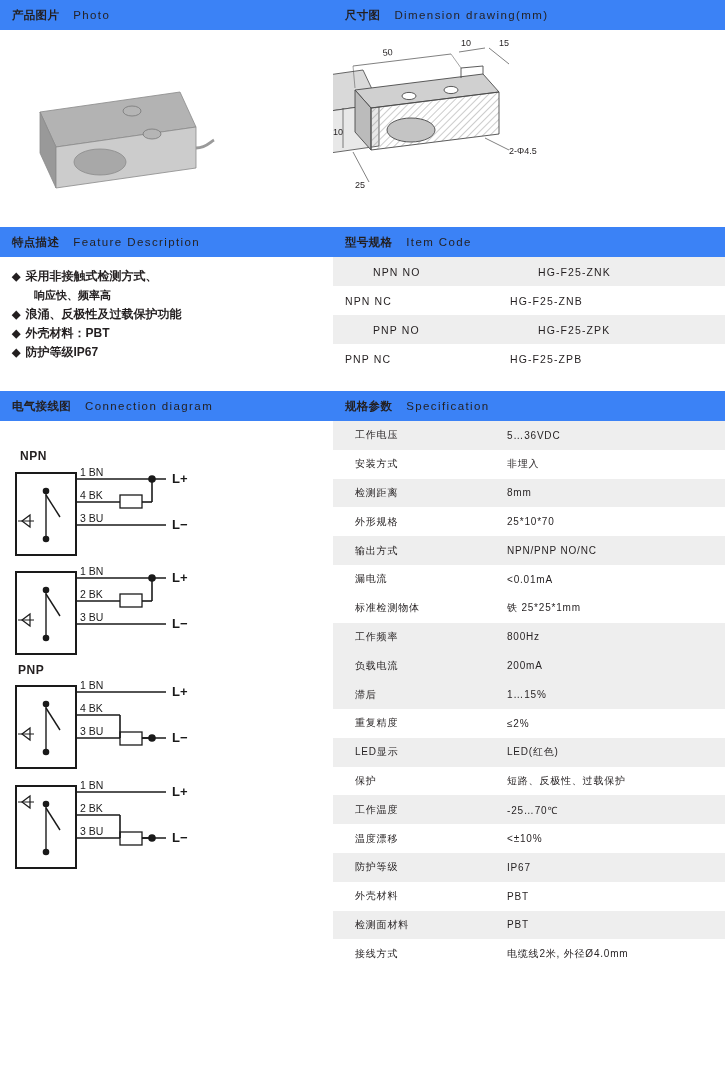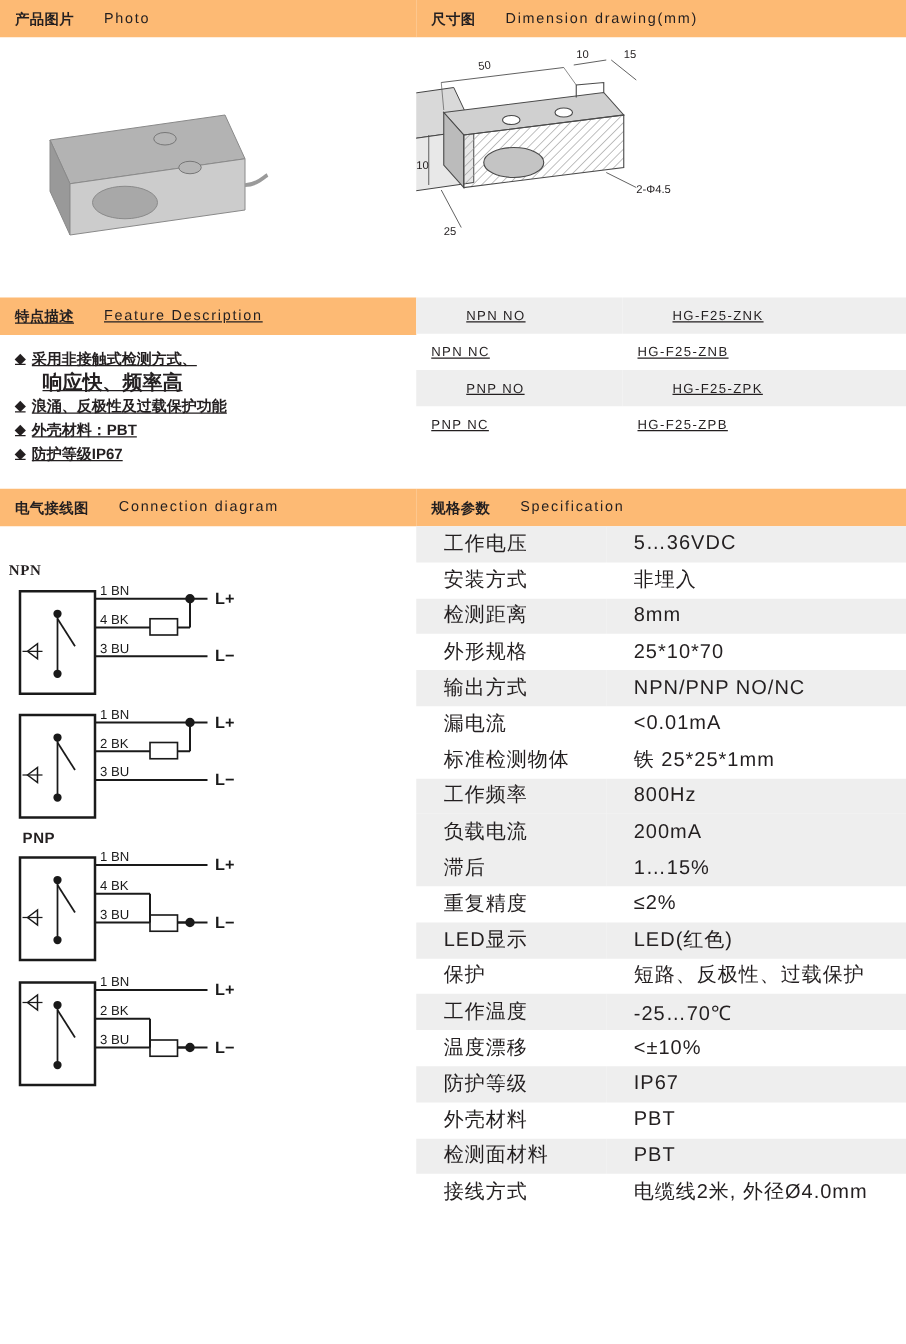--- a/index.html
+++ b/index.html
@@ -10,30 +10,30 @@
     font-family: "Liberation Sans", sans-serif;
     color: #231f20;
   }
   .page {
     position: relative;
     width: 725px;
     height: 1075px;
     overflow: hidden;
   }
   .hdr {
-    background: #fdba74;
+    background: #3b82f6;
     height: 30px;
     display: flex;
     align-items: center;
     padding-left: 12px;
     font-size: 11.5px;
     letter-spacing: 0.3px;
   }
   .hdr .cn { font-weight: 600; }
-  .hdr .en { margin-left: 24px; letter-spacing: 1.4px; }
+  .hdr .en { margin-left: 14px; letter-spacing: 1.4px; }
 
   
   .row-top {
     display: flex;
     width: 725px;
   }
   .col-left { width: 333px; }
   .col-right { width: 392px; }
 
   .photo-box {
@@ -54,21 +54,21 @@
   }
   .feature-item {
     font-size: 12px;
     font-weight: bold;
     line-height: 19px;
     color: #231f20;
     display: flex;
   }
   .feature-item .dia { margin-right: 5px; font-size: 11px; }
   .feature-sub {
-    font-size: 16px;
+    font-size: 11px;
     font-weight: bold;
     line-height: 19px;
     padding-left: 22px;
   }
 
   table.itemcode { border-collapse: collapse; width: 392px; }
   table.itemcode td {
     font-size: 10.5px;
     letter-spacing: 1.1px;
     height: 29px;
@@ -76,21 +76,21 @@
     color: #231f20;
   }
   table.itemcode td.c1 { width: 165px; }
   table.itemcode tr.alt td { background: #eeeeee; padding-left: 40px; }
 
   
   .row-bot { display: flex; width: 725px; align-items: flex-start; }
 
   table.spec { border-collapse: collapse; width: 392px; }
   table.spec td {
-    font-size: 16px;
+    font-size: 10px;
     letter-spacing: 0.8px;
     height: 28.8px;
     padding-left: 22px;
     color: #231f20;
     vertical-align: middle;
   }
   table.spec td.c1 { width: 152px; }
   table.spec tr.alt td { background: #eeeeee; }
 
   
@@ -187,21 +187,21 @@
     <g font-family="Liberation Sans, sans-serif" font-size="9" fill="#231f20" stroke="none">
       <text x="50" y="26" transform="rotate(-7 50 26)">50</text>
       <text x="128" y="16">10</text>
       <text x="166" y="16">15</text>
       <text x="0" y="105">10</text>
       <text x="22" y="158">25</text>
       <text x="176" y="124">2-Φ4.5</text>
     </g>
   </svg>
 
-  <div class="row-mid" style="position:absolute; top:238px; left:0;text-decoration:underline;">
+  <div class="row-mid" style="position:absolute; top:227px; left:0;">
     <div class="col-left">
       <div class="hdr">
         <span class="cn">特点描述</span>
         <span class="en">Feature Description</span>
       </div>
       <div class="feature-list">
         <div class="feature-item">
           <span class="dia">◆</span>
           <span>采用非接触式检测方式、</span>
         </div>
@@ -214,20 +214,24 @@
           <span class="dia">◆</span>
           <span>外壳材料：PBT</span>
         </div>
         <div class="feature-item">
           <span class="dia">◆</span>
           <span>防护等级IP67</span>
         </div>
       </div>
     </div>
     <div class="col-right">
+      <div class="hdr">
+        <span class="cn">型号规格</span>
+        <span class="en">Item Code</span>
+      </div>
       <table class="itemcode">
         <tbody>
           <tr class="alt">
             <td class="c1">NPN NO</td>
             <td>HG-F25-ZNK</td>
           </tr>
           <tr>
             <td class="c1">NPN NC</td>
             <td>HG-F25-ZNB</td>
           </tr>
@@ -245,21 +249,21 @@
   </div>
 
   <div class="row-bot" style="position:absolute; top:391px; left:0;">
     <div class="col-left">
       <div class="hdr">
         <span class="cn">电气接线图</span>
         <span class="en">Connection diagram</span>
       </div>
 
       <div class="wiring">
-        <div class="wlabel" style="left:7px; top:28px;font-family:Liberation Serif, serif;">NPN</div>
+        <div class="wlabel" style="left:20px; top:28px;">NPN</div>
         <div class="wlabel" style="left:18px; top:242px;">PNP</div>
 
         <svg width="333" height="460" viewBox="0 0 333 460">
           <g stroke="#1a1a1a" fill="none" stroke-width="1.6" font-family="Liberation Sans, sans-serif">
 
             <rect x="16" y="52" width="60" height="82" fill="#ffffff" stroke="#1a1a1a" stroke-width="2"></rect>
             <polygon points="22,100 30,94 30,106" fill="none" stroke="#1a1a1a" stroke-width="1.2"></polygon>
             <line x1="18" y1="100" x2="34" y2="100" stroke-width="1"></line>
             <line x1="46" y1="70" x2="46" y2="118" stroke-width="1.4"></line>
             <line x1="46" y1="74" x2="60" y2="96" stroke-width="1.4"></line>

